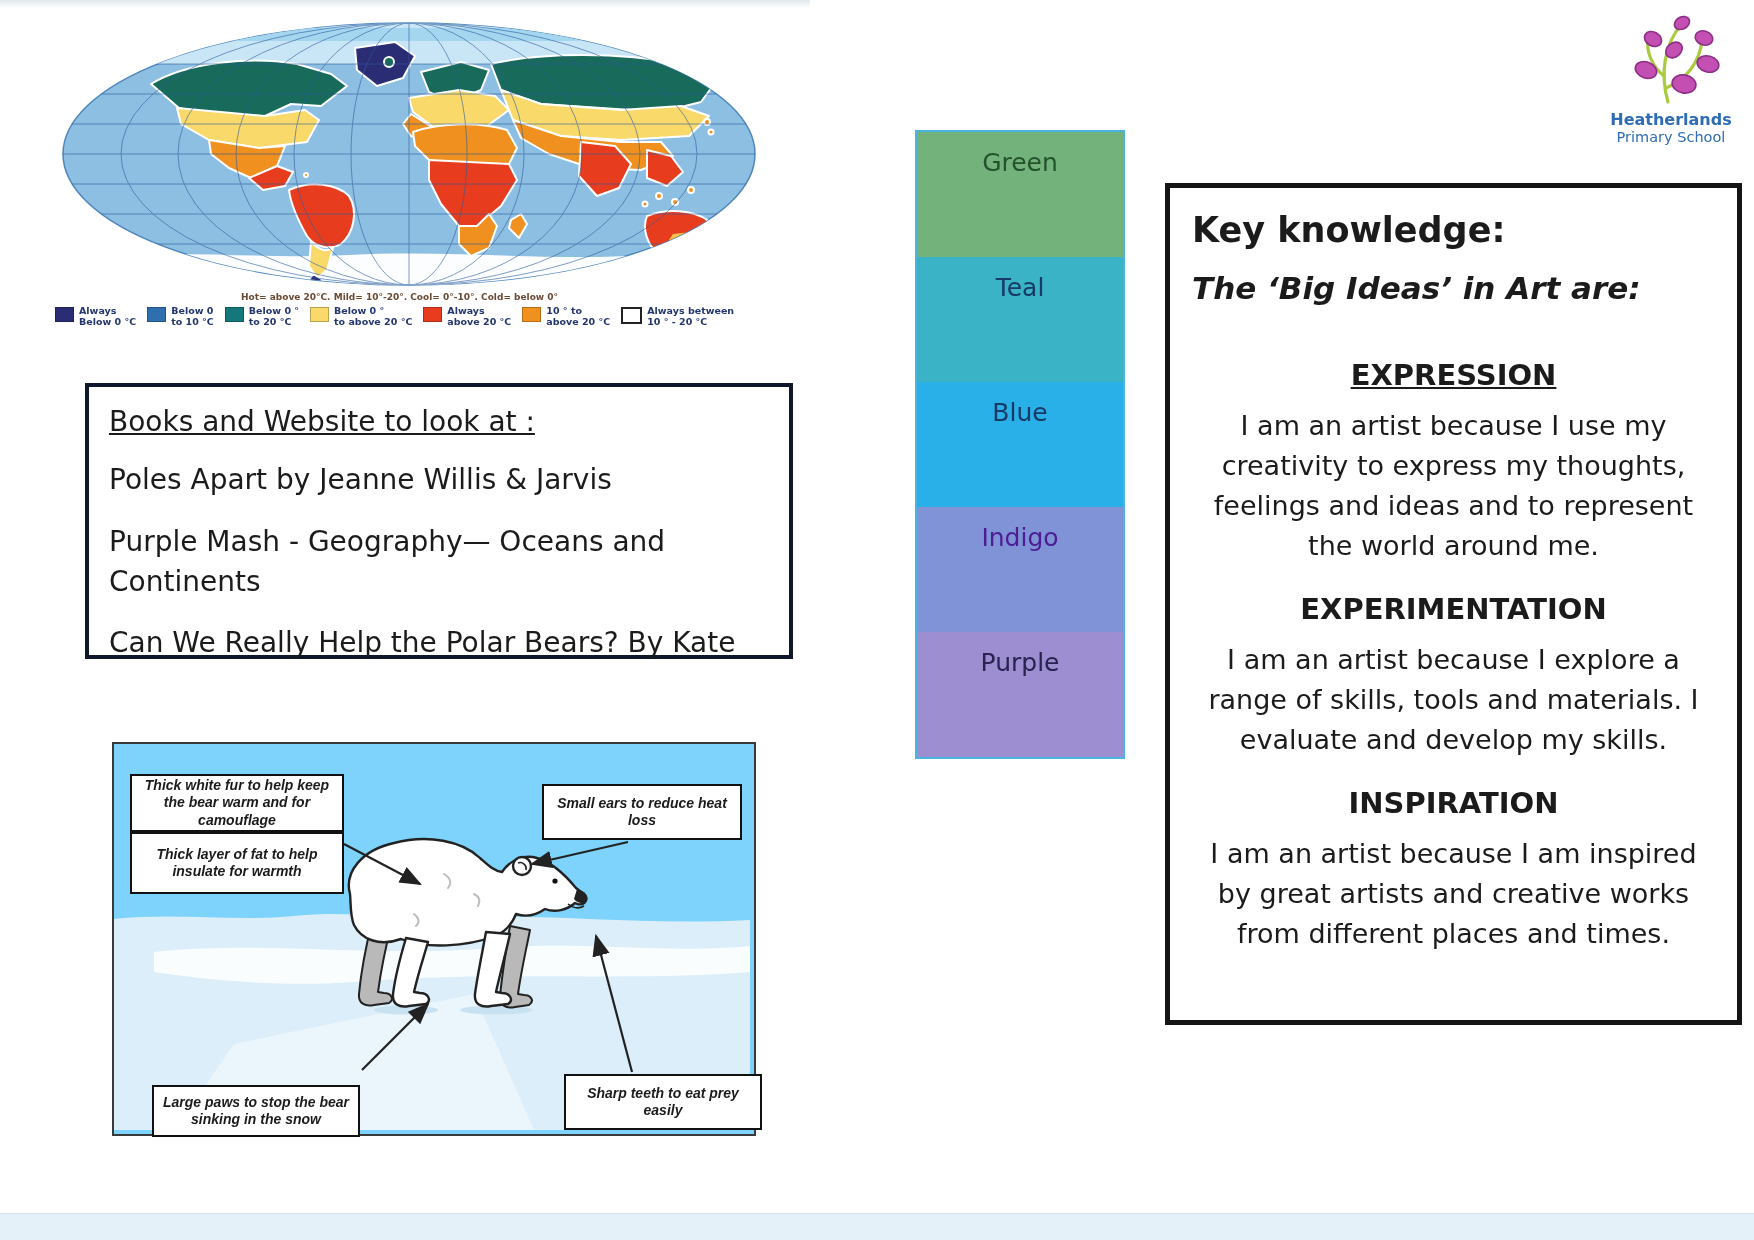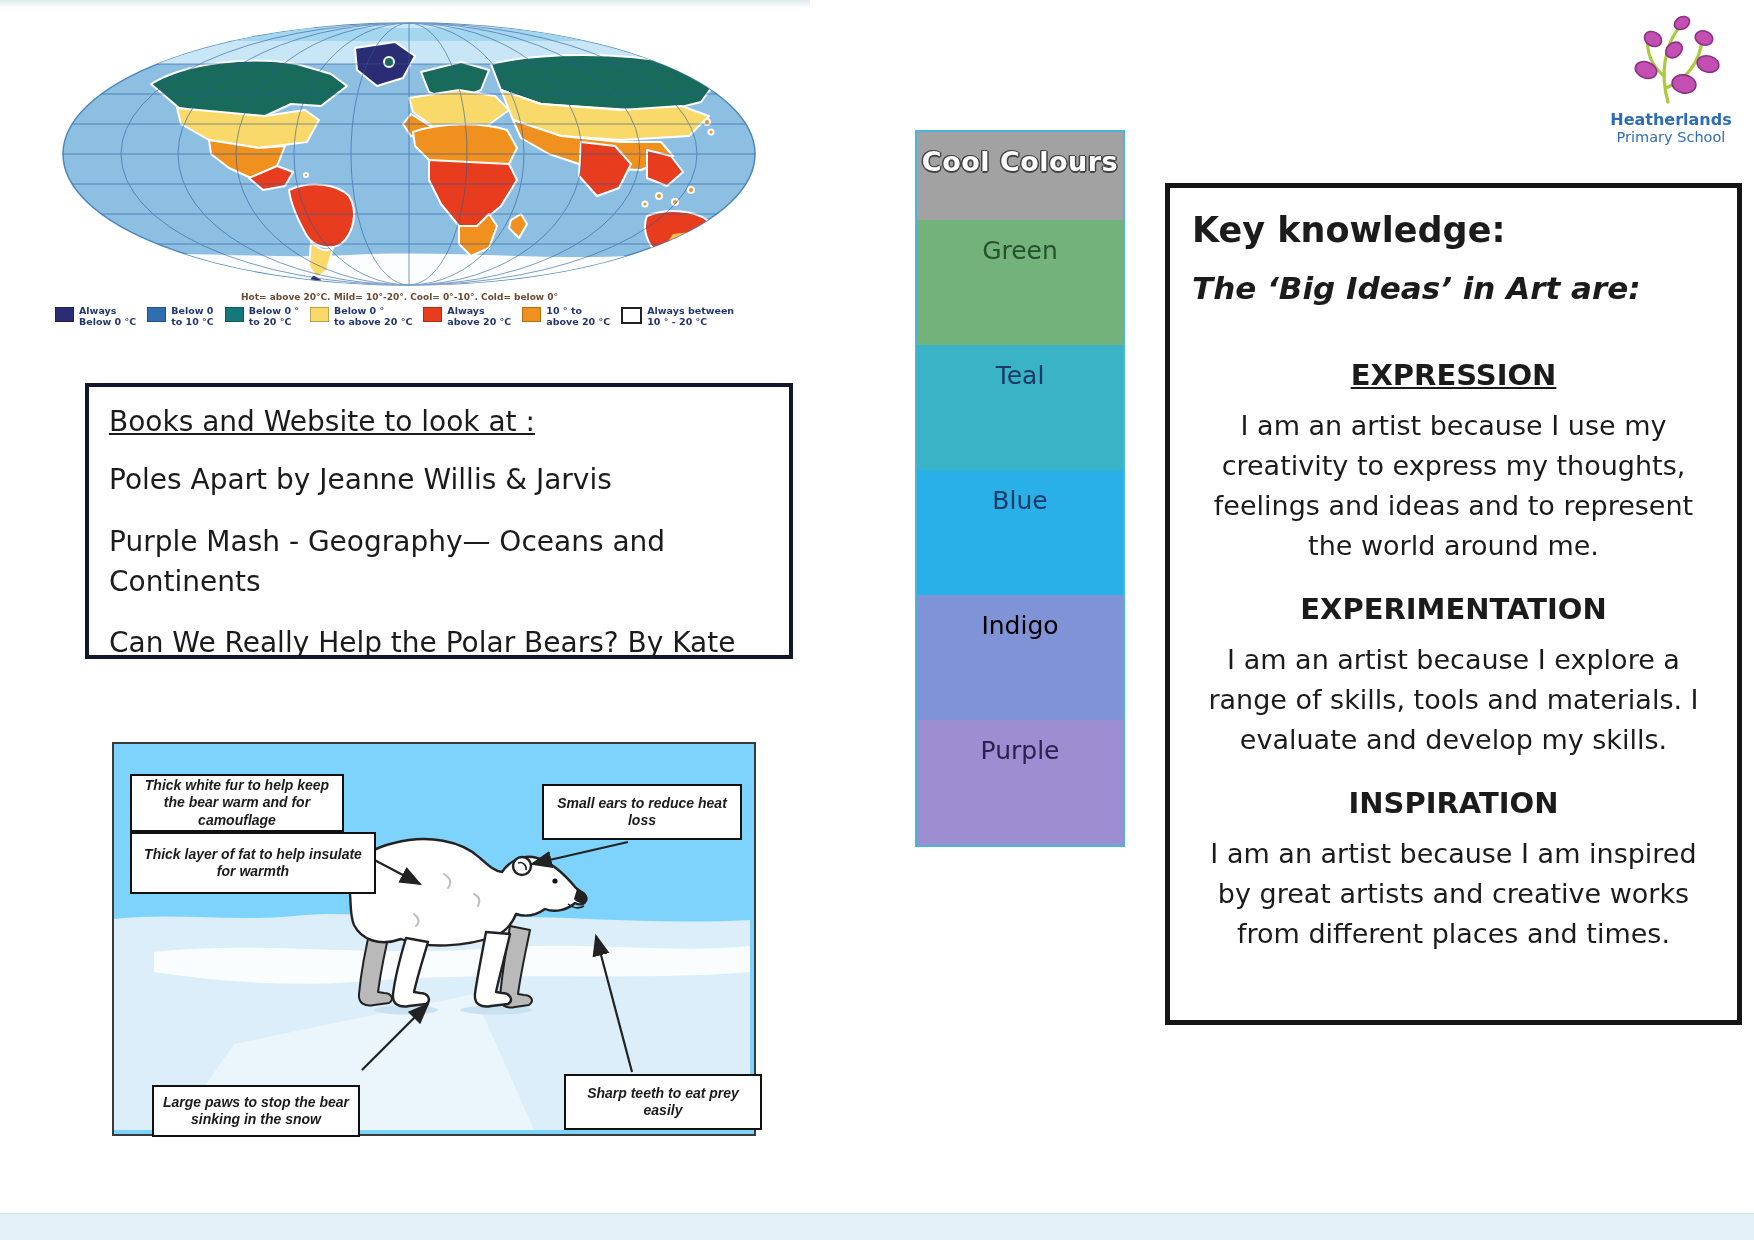--- a/index.html
+++ b/index.html
@@ -31,21 +31,21 @@
 
   
   .bear-panel{position:absolute;left:112px;top:742px;width:640px;height:390px;
     background:#7dd3fc;border:2px solid #3a3a3a;font-style:italic;}
   .bear-svg{position:absolute;left:0;top:0;}
   .bear-label{position:absolute;background:#fff;border:2.5px solid #111;
     display:flex;align-items:center;justify-content:center;text-align:center;
     font-family:"Liberation Sans",sans-serif;font-weight:bold;font-size:14px;line-height:1.25;
     padding:4px 8px;box-sizing:border-box;}
   .bl-fur{left:16px;top:30px;width:214px;height:58px;}
-  .bl-fat{left:16px;top:88px;width:246px;height:62px;}
+  .bl-fat{left:16px;top:88px;width:214px;height:62px;}
   .bl-ears{left:428px;top:40px;width:200px;height:56px;}
   .bl-paws{left:38px;top:318px;width:208px;height:52px;margin-top:23px;}
   .bl-teeth{left:450px;top:330px;width:198px;height:56px;}
 
   
   .cool-strip{position:absolute;left:915px;top:130px;width:206px;border:2px solid #49b4dd;background:#fff;}
   .cool-header{height:88px;background:#a2a2a2;display:flex;justify-content:center;
     padding-top:14px;box-sizing:border-box;}
   .cool-header span{font-size:27px;font-weight:bold;color:#fff;letter-spacing:.5px;
     text-shadow:-1.5px 0 #444,1.5px 0 #444,0 -1.5px #444,0 1.5px #444,1px 1px #444,-1px -1px #444;}
@@ -226,28 +226,25 @@
     </g>
   </svg>
   <div class="bear-label bl-fur">Thick white fur to help keep the bear warm and for camouflage</div>
   <div class="bear-label bl-fat">Thick layer of fat to help insulate for warmth</div>
   <div class="bear-label bl-ears">Small ears to reduce heat loss</div>
   <div class="bear-label bl-paws">Large paws to stop the bear sinking in the snow</div>
   <div class="bear-label bl-teeth">Sharp teeth to eat prey easily</div>
 </div>
 
 <div class="cool-strip">
-  <div class="cool-header" style="background: rgb(162, 162, 162);">
-    <span>Cool Colours</span>
-  </div>
   <div>
       <div class="band" style="background: rgb(116, 178, 123);"><span style="color: rgb(35, 82, 44);">Green</span></div>
       <div class="band" style="background: rgb(58, 179, 198);"><span style="color: rgb(23, 58, 102);">Teal</span></div>
       <div class="band" style="background: rgb(42, 176, 232);"><span style="color: rgb(23, 58, 102);">Blue</span></div>
-      <div class="band" style="background: rgb(128, 147, 214);"><span style="color: #000000;">Indigo</span></div>
+      <div class="band" style="background: rgb(128, 147, 214);"><span style="color: #4c1d95;">Indigo</span></div>
       <div class="band" style="background: rgb(156, 142, 208);"><span style="color: rgb(42, 34, 80);">Purple</span></div>
     </div>
 </div>
 
 <div class="kk-box">
   <div class="kk-title">Key knowledge:</div>
   <div class="kk-subtitle">The ‘Big Ideas’ in Art are:</div>
   <div>
       <div class="kk-heading u">EXPRESSION</div>
       <p class="kk-body">I am an artist because I use my creativity to express my thoughts, feelings and ideas and to represent the world around me.</p>

